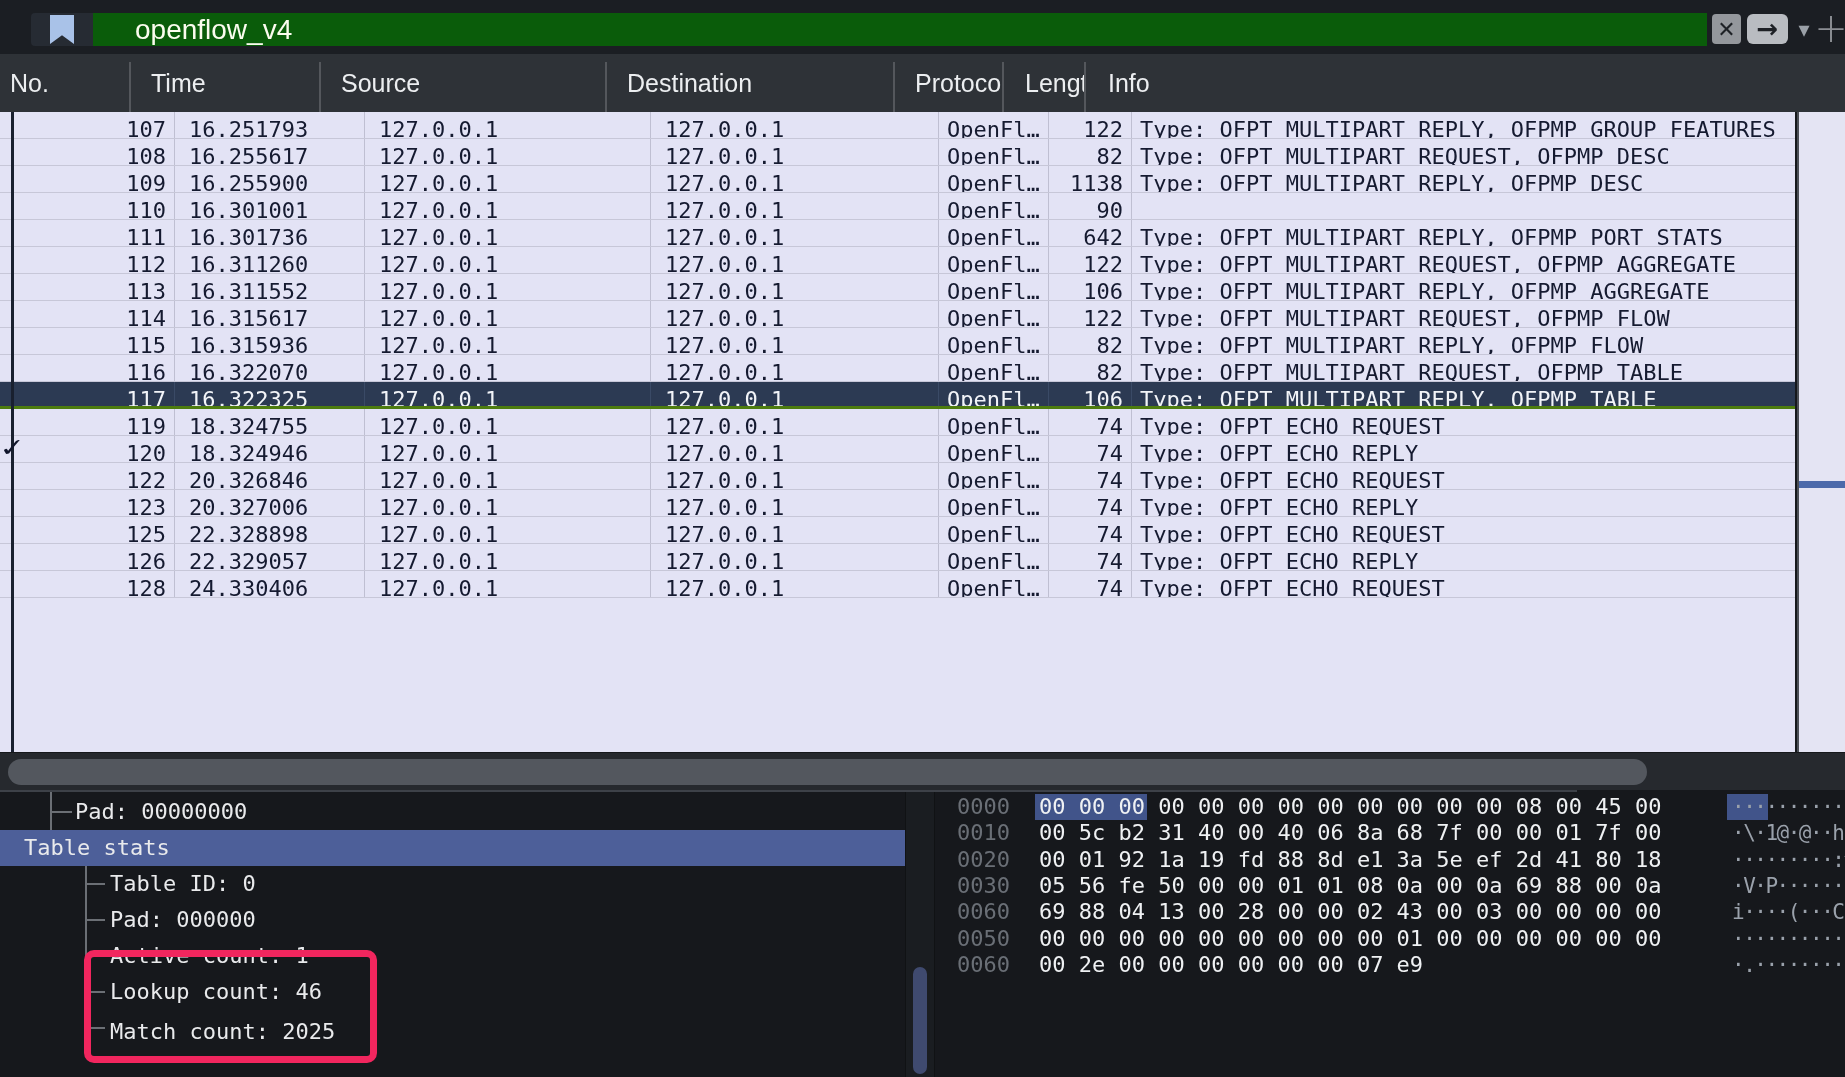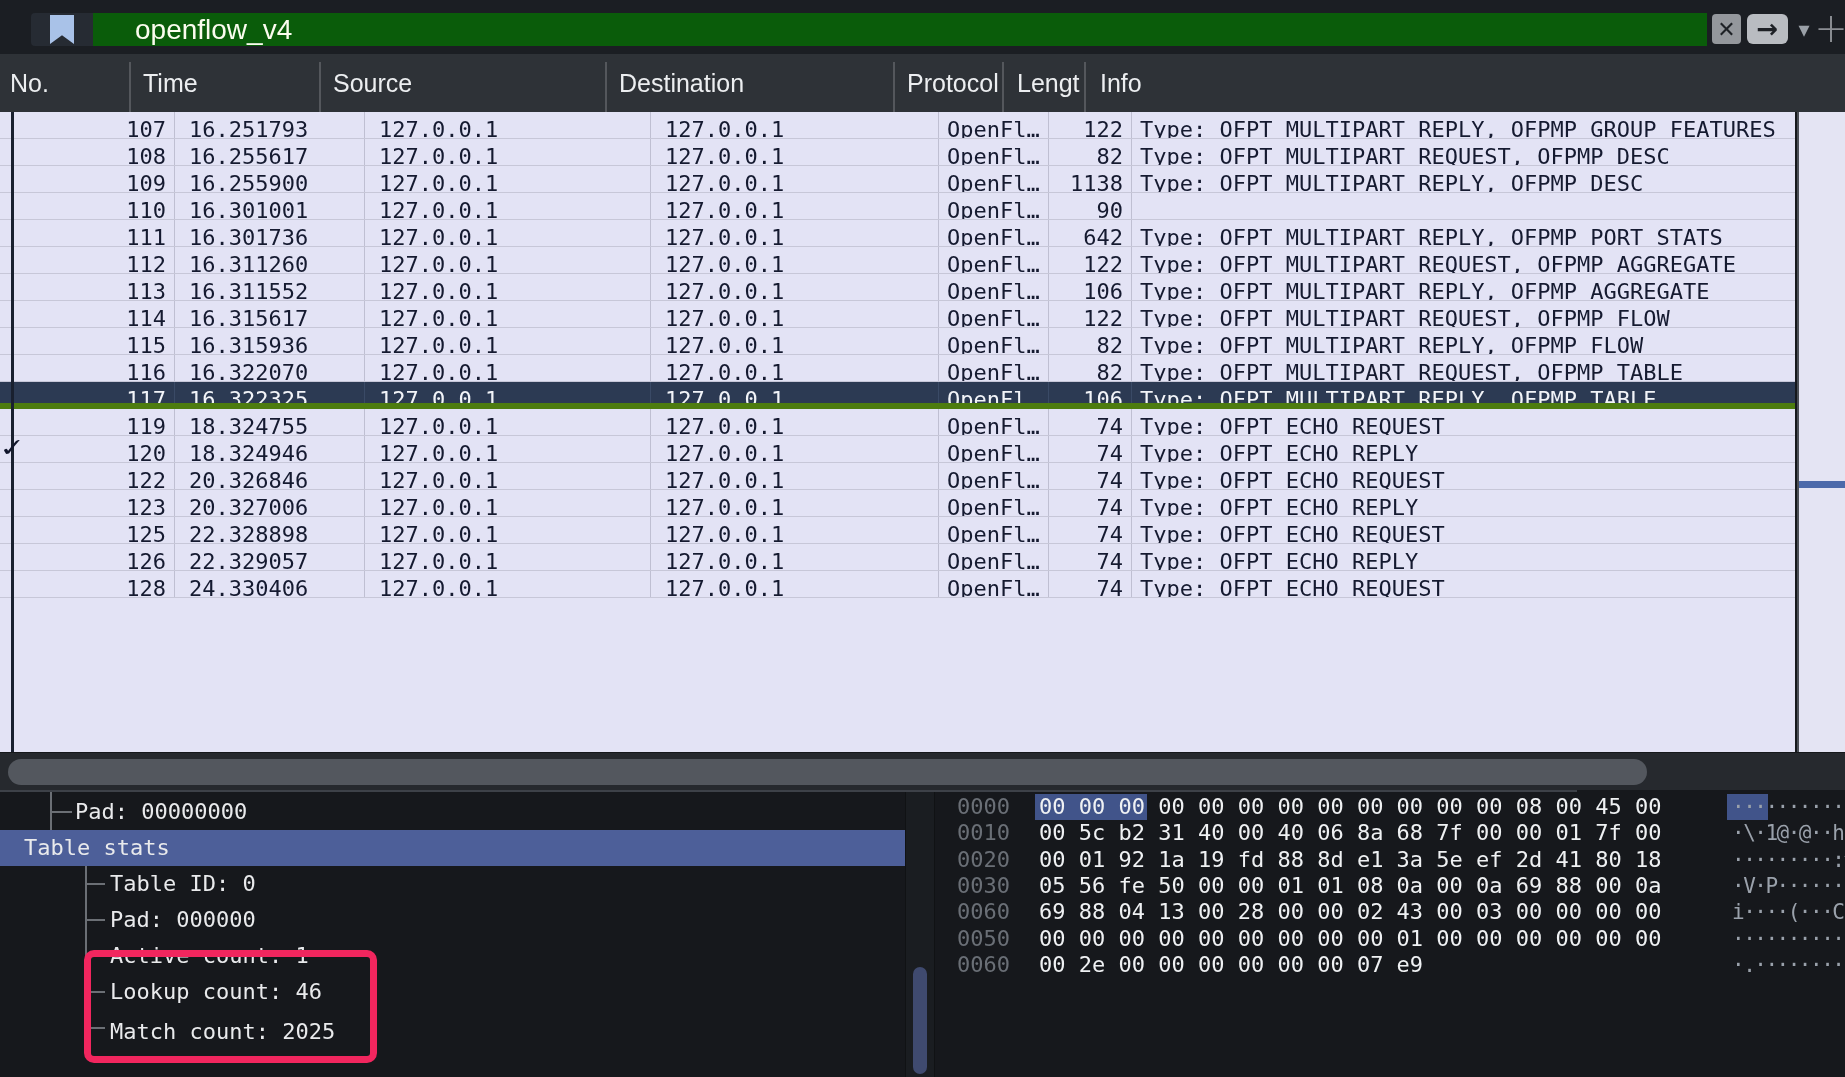--- a/index.html
+++ b/index.html
@@ -23,38 +23,38 @@
   #applybtn{left:1747px;width:41px;background:#b9bcc1;border-radius:6px;font-size:26px;font-weight:bold;}
   #caretbtn{left:1791px;width:26px;background:none;color:#9aa0a7;font-size:22px;}
   #plusbtn{left:1817px;top:6px;width:28px;height:44px;background:none;color:#8b8e93;
     font-size:40px;font-weight:200;}
 
   
   #colheader{position:absolute;left:0;top:54px;width:1845px;height:58px;background:#2e3237;
     color:#eceef0;font-family:"Liberation Sans","DejaVu Sans",sans-serif;font-size:25px;}
   #colheader .hgrid{display:grid;grid-template-columns:129px 190px 286px 288px 110px 83px 709px;
     height:58px;line-height:58px;}
-  #colheader .hcell{padding-left:14px;overflow:hidden;white-space:nowrap;}
+  #colheader .hcell{padding-left:22px;overflow:hidden;white-space:nowrap;}
   #colheader .hcell.first{padding-left:10px;}
   .hsep{position:absolute;top:8px;width:2px;height:50px;background:#54575c;}
 
   
   #rows{position:absolute;left:0;top:112px;width:1795px;height:640px;overflow:hidden;
     background:#e3e3f5;}
   .prow{display:grid;grid-template-columns:129px 190px 286px 288px 110px 83px 709px;
     height:27px;line-height:35px;font-size:22px;color:#151a30;
     border-bottom:1px solid #c7c7d8;box-sizing:border-box;background:#e3e3f5;padding-left:46px;}
   .prow .c{overflow:hidden;white-space:nowrap;border-right:1px solid #bfbfd2;box-sizing:border-box;}
   .prow .c.info{border-right:none;}
   .prow .no{text-align:right;padding-right:8px;}
   .prow .t,.prow .s,.prow .d{padding-left:14px;}
   .prow .p{padding-left:8px;}
   .prow .len{text-align:right;padding-right:8px;}
   .prow .info{padding-left:8px;}
-  .prow.sel{background:#2c3a53;color:#f2f4f8;border-bottom:6px solid #4d7c0f;}
+  .prow.sel{background:#2c3a53;color:#f2f4f8;border-bottom:3px solid #4d7c0f;}
   .prow.sel .c{border-right-color:#3a4a66;}
   #gutterline{position:absolute;left:11px;top:0;width:3px;height:640px;background:#19202f;}
   #relmark{position:absolute;left:1px;top:320px;font-size:27px;color:#10152b;
     transform:rotate(-6deg) scaleX(1.35);transform-origin:left center;}
 
   
   #minimap{position:absolute;left:1797px;top:112px;width:48px;height:640px;background:#e4e4f3;
     border-left:2px solid #4a4e55;box-sizing:content-box;}
   #minimapline{position:absolute;left:0;top:369px;width:48px;height:7px;background:#4c69aa;}
 

